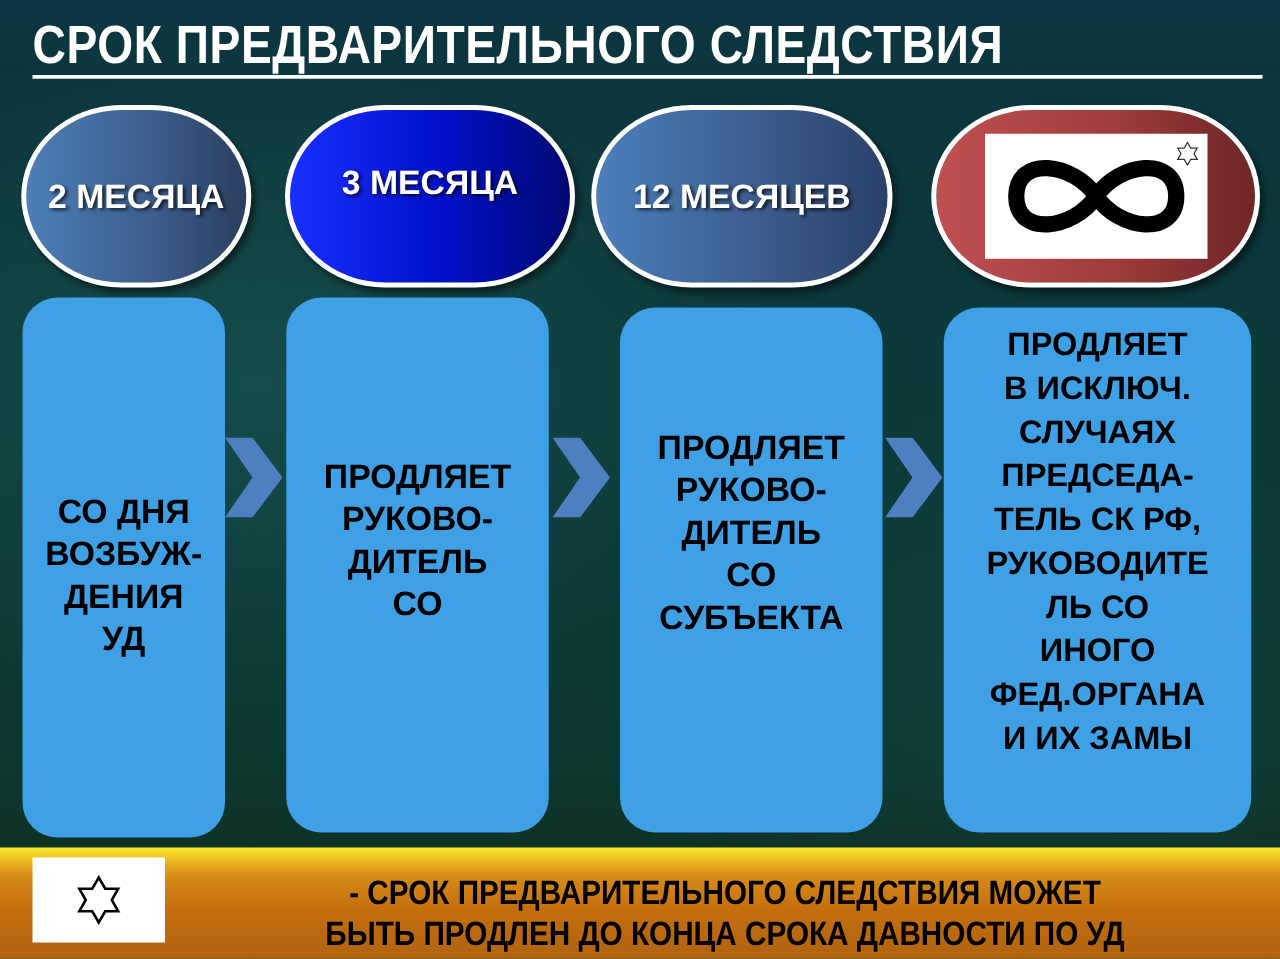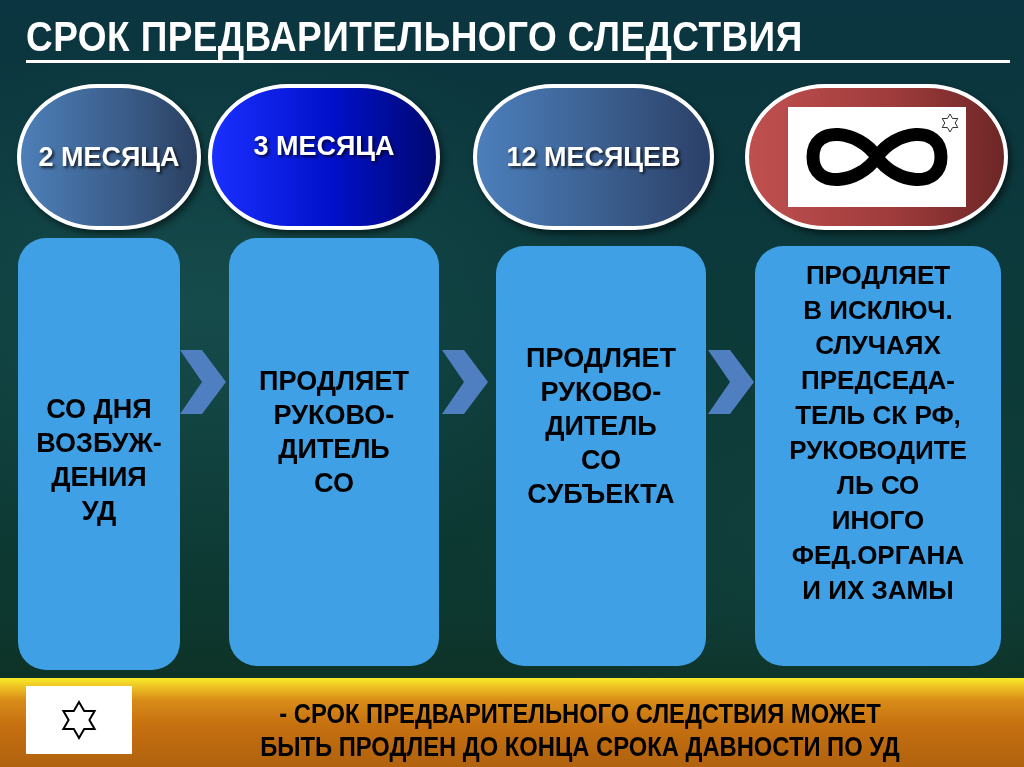--- a/index.html
+++ b/index.html
@@ -27,21 +27,21 @@
     border-radius:80px / 73px;
     display:flex; align-items:center; justify-content:center;
     box-shadow:3px 4px 6px rgba(0,0,0,0.5);
   }
   .pill-label {
     color:#fff; font-weight:bold; font-size:27px;
     text-shadow:2px 2px 3px rgba(0,0,0,0.7);
     white-space:nowrap;
   }
   .p1 { left:17px; width:184px; background:linear-gradient(90deg,#4d7fb8 0%, #3a5c88 60%, #2a3f60 100%);text-align:right; }
-  .p2 { left:208px; width:232px; background:linear-gradient(90deg,#1a2fff 0%, #0010c8 55%, #000870 100%); }
+  .p2 { left:228px; width:232px; background:linear-gradient(90deg,#1a2fff 0%, #0010c8 55%, #000870 100%); }
   .p2 .pill-label { margin-top:-22px; }
   .p3 { left:473px; width:241px; background:linear-gradient(90deg,#4c7fbc 0%, #3b5e8e 55%, #2b4068 100%);justify-content:center; }
   .p4 { left:745px; width:263px; background:linear-gradient(90deg,#c05050 0%, #a03c3c 55%, #6e2626 100%); }
   .inf-box {
     width:178px; height:100px; background:#fff; position:relative;
     display:flex; align-items:center; justify-content:center;
   }
   .inf-star { position:absolute; right:6px; top:6px; }
   .card {
     position:absolute; background:#3fa0e5; border-radius:28px;

